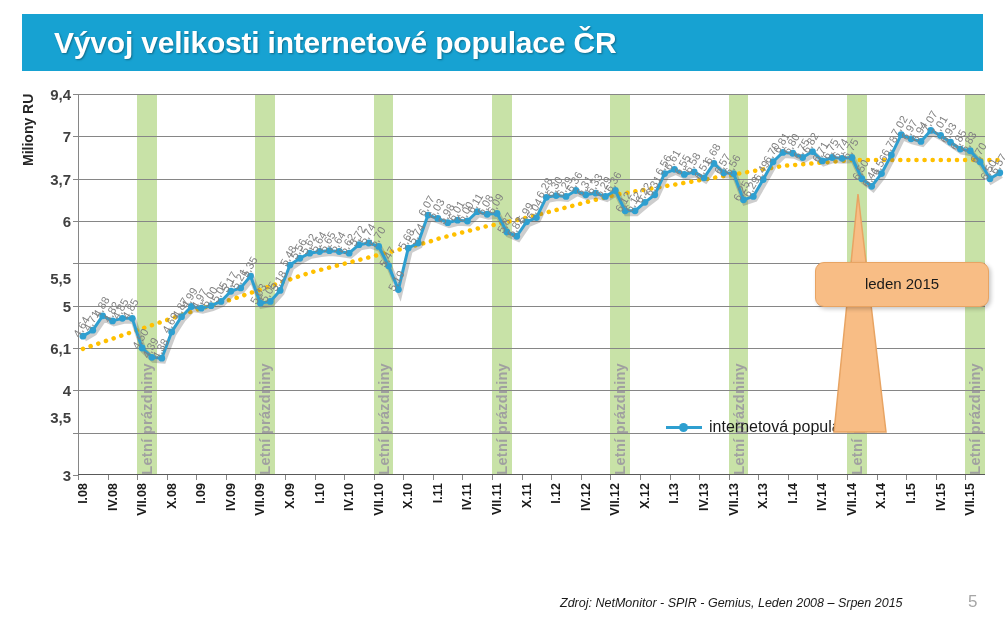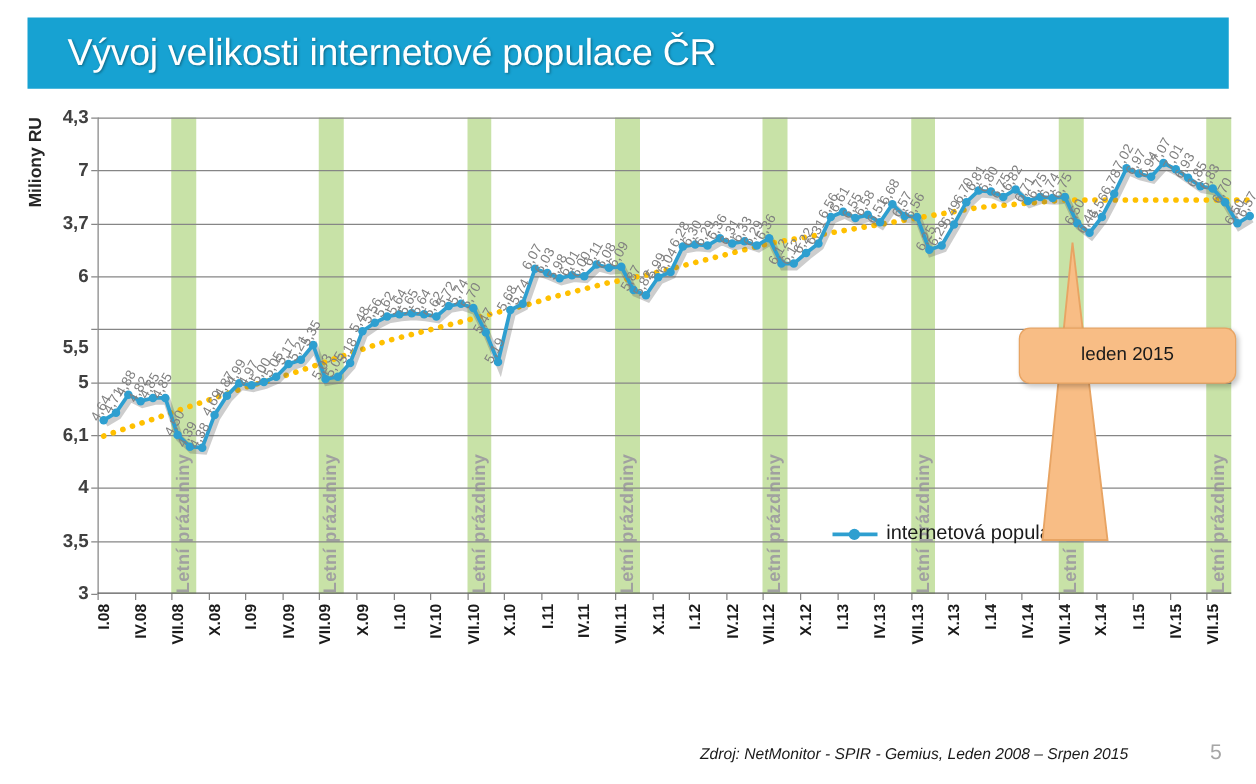--- a/index.html
+++ b/index.html
@@ -11,21 +11,21 @@
     overflow:hidden;
     position:relative;
   }
   
   #title-bar{
     position:absolute;left:22px;top:14px;width:961px;height:57px;
     background:#17a2d2;
   }
   #title-text{
     position:absolute;left:32px;top:50%;transform:translateY(-50%);
-    color:#ffffff;font-size:30px;font-weight:normal;letter-spacing:-0.2px;
+    color:#ffffff;font-size:30px;font-weight:bold;letter-spacing:-0.2px;
     text-shadow:1px 1px 2px rgba(0,0,0,.35);
     white-space:nowrap;
   }
   
   #chart-area{
     position:absolute;left:18px;top:80px;width:975px;height:500px;
   }
   #plot{
     position:absolute;left:60px;top:14px;right:8px;bottom:105px;
     
@@ -155,21 +155,21 @@
         </div>
         <div class="band" style="left: 887.283px; width: 19.7174px;">
           <span class="band-lbl">Letní prázdniny</span>
         </div>
       </div>
     <div id="grid-layer">
         <div class="ytick" style="top: 381px;"></div>
         <div class="ylabel-txt" style="top: 381px;">3</div>
         <div class="gridline" style="top: 338.667px;"></div>
         <div class="ytick" style="top: 338.667px;"></div>
-        <div class="ylabel-txt" style="top: 339px;">3,5</div>
+        <div class="ylabel-txt" style="top: 323px;">3,5</div>
         <div class="gridline" style="top: 296.333px;"></div>
         <div class="ytick" style="top: 296.333px;"></div>
         <div class="ylabel-txt" style="top: 296.333px;">4</div>
         <div class="gridline" style="top: 254px;"></div>
         <div class="ytick" style="top: 254px;"></div>
         <div class="ylabel-txt" style="top: 254px;">6,1</div>
         <div class="gridline" style="top: 211.667px;"></div>
         <div class="ytick" style="top: 211.667px;"></div>
         <div class="ylabel-txt" style="top: 211.667px;">5</div>
         <div class="gridline" style="top: 169.333px;"></div>
@@ -179,21 +179,21 @@
         <div class="ytick" style="top: 127px;"></div>
         <div class="ylabel-txt" style="top: 127px;">6</div>
         <div class="gridline" style="top: 84.6667px;"></div>
         <div class="ytick" style="top: 84.6667px;"></div>
         <div class="ylabel-txt" style="top: 84.6667px;">3,7</div>
         <div class="gridline" style="top: 42.3333px;"></div>
         <div class="ytick" style="top: 42.3333px;"></div>
         <div class="ylabel-txt" style="top: 42.3333px;">7</div>
         <div class="gridline" style="top: 0px;"></div>
         <div class="ytick" style="top: 0px;"></div>
-        <div class="ylabel-txt" style="top: 0px;">4,3</div>
+        <div class="ylabel-txt" style="top: 0px;">9,4</div>
       </div>
     <svg id="series-svg" preserveAspectRatio="none" viewBox="0 0 907 381">
         <polyline points="4.929347826086956,254.84666666666666 14.788043478260867,251.45999999999998 24.64673913043478,248.0733333333333 34.505434782608695,244.68666666666664 44.3641304347826,241.29999999999995 54.222826086956516,237.9133333333333 64.08152173913042,234.52666666666664 73.94021739130434,231.14000000000004 83.79891304347825,227.75333333333336 93.65760869565217,224.3666666666667 103.51630434782608,220.98000000000002 113.37499999999999,217.59333333333336 123.2336956521739,214.2066666666667 133.0923913043478,211.66666666666669 142.95108695652172,208.28 152.80978260869563,205.73999999999998 162.66847826086956,202.3533333333333 172.52717391304347,198.96666666666664 182.38586956521738,195.57999999999996 192.24456521739128,192.1933333333333 202.1032608695652,188.8066666666667 211.96195652173913,185.42000000000004 221.82065217391303,182.03333333333336 231.67934782608694,178.64666666666668 241.53804347826085,176.10666666666665 251.39673913043475,173.56666666666663 261.2554347826087,171.0266666666666 271.11413043478257,168.4866666666667 280.9728260869565,165.9466666666667 290.83152173913044,163.40666666666667 300.6902173913043,160.86666666666667 310.54891304347825,158.32666666666668 320.40760869565213,155.78666666666666 330.26630434782606,153.24666666666664 340.12499999999994,150.7066666666667 349.9836956521739,148.16666666666666 359.8423913043478,144.78 369.7010869565217,142.23999999999998 379.5597826086956,139.70000000000002 389.4184782608695,137.16 399.27717391304344,134.61999999999998 409.1358695652174,132.07999999999996 418.99456521739125,130.38666666666666 428.8532608695652,127.84666666666664 438.71195652173907,126.15333333333334 448.570652173913,123.61333333333334 458.42934782608694,121.07333333333332 468.2880434782608,118.53333333333336 478.14673913043475,115.99333333333334 488.00543478260863,113.45333333333332 497.86413043478257,110.9133333333333 507.7228260869565,108.37333333333333 517.5815217391304,105.83333333333331 527.4402173913043,103.2933333333333 537.2989130434783,100.75333333333333 547.1576086956521,99.06 557.016304347826,97.36666666666667 566.875,95.67333333333329 576.7336956521739,93.98000000000002 586.5923913043478,92.28666666666669 596.4510869565216,90.59333333333336 606.3097826086956,88.89999999999998 616.1684782608695,87.2066666666667 626.0271739130434,85.51333333333332 635.8858695652174,83.82000000000005 645.7445652173913,82.12666666666667 655.6032608695651,80.43333333333334 665.4619565217391,78.73999999999995 675.320652173913,77.04666666666668 685.1793478260869,75.3533333333333 695.0380434782608,73.66000000000003 704.8967391304348,71.96666666666664 714.7554347826086,71.12 724.6141304347825,70.27333333333331 734.4728260869565,69.42666666666668 744.3315217391304,68.57999999999998 754.1902173913043,67.73333333333329 764.0489130434783,66.88666666666666 773.9076086956521,66.04000000000002 783.766304347826,66.04000000000002 793.6249999999999,66.04000000000002 803.4836956521739,66.04000000000002 813.3423913043478,66.04000000000002 823.2010869565216,66.04000000000002 833.0597826086956,66.04000000000002 842.9184782608695,66.04000000000002 852.7771739130434,66.04000000000002 862.6358695652173,66.04000000000002 872.4945652173913,66.04000000000002 882.3532608695651,66.04000000000002 892.211956521739,66.04000000000002 902.070652173913,66.04000000000002 911.9293478260869,66.04000000000002 921.7880434782608,66.04000000000002" fill="none" stroke="#ffc000" stroke-width="4.5" stroke-linecap="round" stroke-dasharray="0.1 8"></polyline>
         <polyline points="4.929347826086956,242.1466666666667 14.788043478260867,236.22 24.64673913043478,221.82666666666668 34.505434782608695,226.90666666666664 44.3641304347826,224.3666666666667 54.222826086956516,224.3666666666667 64.08152173913042,254 73.94021739130434,263.3133333333334 83.79891304347825,264.16 93.65760869565217,237.9133333333333 103.51630434782608,222.67333333333332 113.37499999999999,212.5133333333333 123.2336956521739,214.2066666666667 133.0923913043478,211.66666666666669 142.95108695652172,207.43333333333337 152.80978260869563,197.27333333333334 162.66847826086956,193.88666666666666 172.52717391304347,182.03333333333336 182.38586956521738,209.12666666666664 192.24456521739128,207.43333333333337 202.1032608695652,196.42666666666668 211.96195652173913,171.0266666666666 221.82065217391303,164.2533333333334 231.67934782608694,159.17333333333335 241.53804347826085,157.48000000000005 251.39673913043475,156.6333333333333 261.2554347826087,157.48000000000005 271.11413043478257,159.17333333333335 280.9728260869565,150.7066666666667 290.83152173913044,149.01333333333332 300.6902173913043,152.39999999999998 310.54891304347825,171.87333333333333 320.40760869565213,195.57999999999996 330.26630434782606,154.09333333333336 340.12499999999994,149.01333333333332 349.9836956521739,121.07333333333332 359.8423913043478,124.45999999999998 369.7010869565217,128.69333333333333 379.5597826086956,126.15333333333334 389.4184782608695,127 399.27717391304344,117.68666666666661 409.1358695652174,120.22666666666669 418.99456521739125,119.38 428.8532608695652,138.00666666666666 438.71195652173907,142.23999999999998 448.570652173913,127.84666666666664 458.42934782608694,123.61333333333334 468.2880434782608,103.2933333333333 478.14673913043475,101.60000000000002 488.00543478260863,102.44666666666666 497.86413043478257,96.51999999999998 507.7228260869565,100.75333333333333 517.5815217391304,99.06 527.4402173913043,102.44666666666666 537.2989130434783,96.51999999999998 547.1576086956521,116.83999999999997 557.016304347826,116.83999999999997 566.875,108.37333333333333 576.7336956521739,100.75333333333333 586.5923913043478,79.5866666666667 596.4510869565216,75.3533333333333 606.3097826086956,80.43333333333334 616.1684782608695,77.89333333333332 626.0271739130434,83.82000000000005 635.8858695652174,69.42666666666668 645.7445652173913,78.73999999999995 655.6032608695651,79.5866666666667 665.4619565217391,105.83333333333331 675.320652173913,102.44666666666666 685.1793478260869,85.51333333333332 695.0380434782608,67.73333333333329 704.8967391304348,58.420000000000016 714.7554347826086,59.26666666666665 724.6141304347825,63.5 734.4728260869565,57.57333333333332 744.3315217391304,66.88666666666666 754.1902173913043,63.5 764.0489130434783,64.34666666666664 773.9076086956521,63.5 783.766304347826,84.66666666666669 793.6249999999999,92.28666666666669 803.4836956521739,79.5866666666667 813.3423913043478,60.95999999999998 823.2010869565216,40.64000000000004 833.0597826086956,44.87333333333339 842.9184782608695,47.4133333333333 852.7771739130434,36.40666666666664 862.6358695652173,41.48666666666668 872.4945652173913,48.25999999999999 882.3532608695651,55.03333333333336 892.211956521739,56.72666666666663 902.070652173913,67.73333333333329 911.9293478260869,84.66666666666669 921.7880434782608,78.73999999999995" fill="none" stroke="rgba(90,90,90,0.30)" stroke-width="6" transform="translate(1.5,2.5)"></polyline>
         <polyline points="4.929347826086956,242.1466666666667 14.788043478260867,236.22 24.64673913043478,221.82666666666668 34.505434782608695,226.90666666666664 44.3641304347826,224.3666666666667 54.222826086956516,224.3666666666667 64.08152173913042,254 73.94021739130434,263.3133333333334 83.79891304347825,264.16 93.65760869565217,237.9133333333333 103.51630434782608,222.67333333333332 113.37499999999999,212.5133333333333 123.2336956521739,214.2066666666667 133.0923913043478,211.66666666666669 142.95108695652172,207.43333333333337 152.80978260869563,197.27333333333334 162.66847826086956,193.88666666666666 172.52717391304347,182.03333333333336 182.38586956521738,209.12666666666664 192.24456521739128,207.43333333333337 202.1032608695652,196.42666666666668 211.96195652173913,171.0266666666666 221.82065217391303,164.2533333333334 231.67934782608694,159.17333333333335 241.53804347826085,157.48000000000005 251.39673913043475,156.6333333333333 261.2554347826087,157.48000000000005 271.11413043478257,159.17333333333335 280.9728260869565,150.7066666666667 290.83152173913044,149.01333333333332 300.6902173913043,152.39999999999998 310.54891304347825,171.87333333333333 320.40760869565213,195.57999999999996 330.26630434782606,154.09333333333336 340.12499999999994,149.01333333333332 349.9836956521739,121.07333333333332 359.8423913043478,124.45999999999998 369.7010869565217,128.69333333333333 379.5597826086956,126.15333333333334 389.4184782608695,127 399.27717391304344,117.68666666666661 409.1358695652174,120.22666666666669 418.99456521739125,119.38 428.8532608695652,138.00666666666666 438.71195652173907,142.23999999999998 448.570652173913,127.84666666666664 458.42934782608694,123.61333333333334 468.2880434782608,103.2933333333333 478.14673913043475,101.60000000000002 488.00543478260863,102.44666666666666 497.86413043478257,96.51999999999998 507.7228260869565,100.75333333333333 517.5815217391304,99.06 527.4402173913043,102.44666666666666 537.2989130434783,96.51999999999998 547.1576086956521,116.83999999999997 557.016304347826,116.83999999999997 566.875,108.37333333333333 576.7336956521739,100.75333333333333 586.5923913043478,79.5866666666667 596.4510869565216,75.3533333333333 606.3097826086956,80.43333333333334 616.1684782608695,77.89333333333332 626.0271739130434,83.82000000000005 635.8858695652174,69.42666666666668 645.7445652173913,78.73999999999995 655.6032608695651,79.5866666666667 665.4619565217391,105.83333333333331 675.320652173913,102.44666666666666 685.1793478260869,85.51333333333332 695.0380434782608,67.73333333333329 704.8967391304348,58.420000000000016 714.7554347826086,59.26666666666665 724.6141304347825,63.5 734.4728260869565,57.57333333333332 744.3315217391304,66.88666666666666 754.1902173913043,63.5 764.0489130434783,64.34666666666664 773.9076086956521,63.5 783.766304347826,84.66666666666669 793.6249999999999,92.28666666666669 803.4836956521739,79.5866666666667 813.3423913043478,60.95999999999998 823.2010869565216,40.64000000000004 833.0597826086956,44.87333333333339 842.9184782608695,47.4133333333333 852.7771739130434,36.40666666666664 862.6358695652173,41.48666666666668 872.4945652173913,48.25999999999999 882.3532608695651,55.03333333333336 892.211956521739,56.72666666666663 902.070652173913,67.73333333333329 911.9293478260869,84.66666666666669 921.7880434782608,78.73999999999995" fill="none" stroke="#2e9fd0" stroke-width="3" stroke-linejoin="round"></polyline>
         <circle cx="4.929347826086956" cy="242.1466666666667" r="3.4" fill="#2e9fd0"></circle>
         <circle cx="14.788043478260867" cy="236.22" r="3.4" fill="#2e9fd0"></circle>
         <circle cx="24.64673913043478" cy="221.82666666666668" r="3.4" fill="#2e9fd0"></circle>
         <circle cx="34.505434782608695" cy="226.90666666666664" r="3.4" fill="#2e9fd0"></circle>
         <circle cx="44.3641304347826" cy="224.3666666666667" r="3.4" fill="#2e9fd0"></circle>

